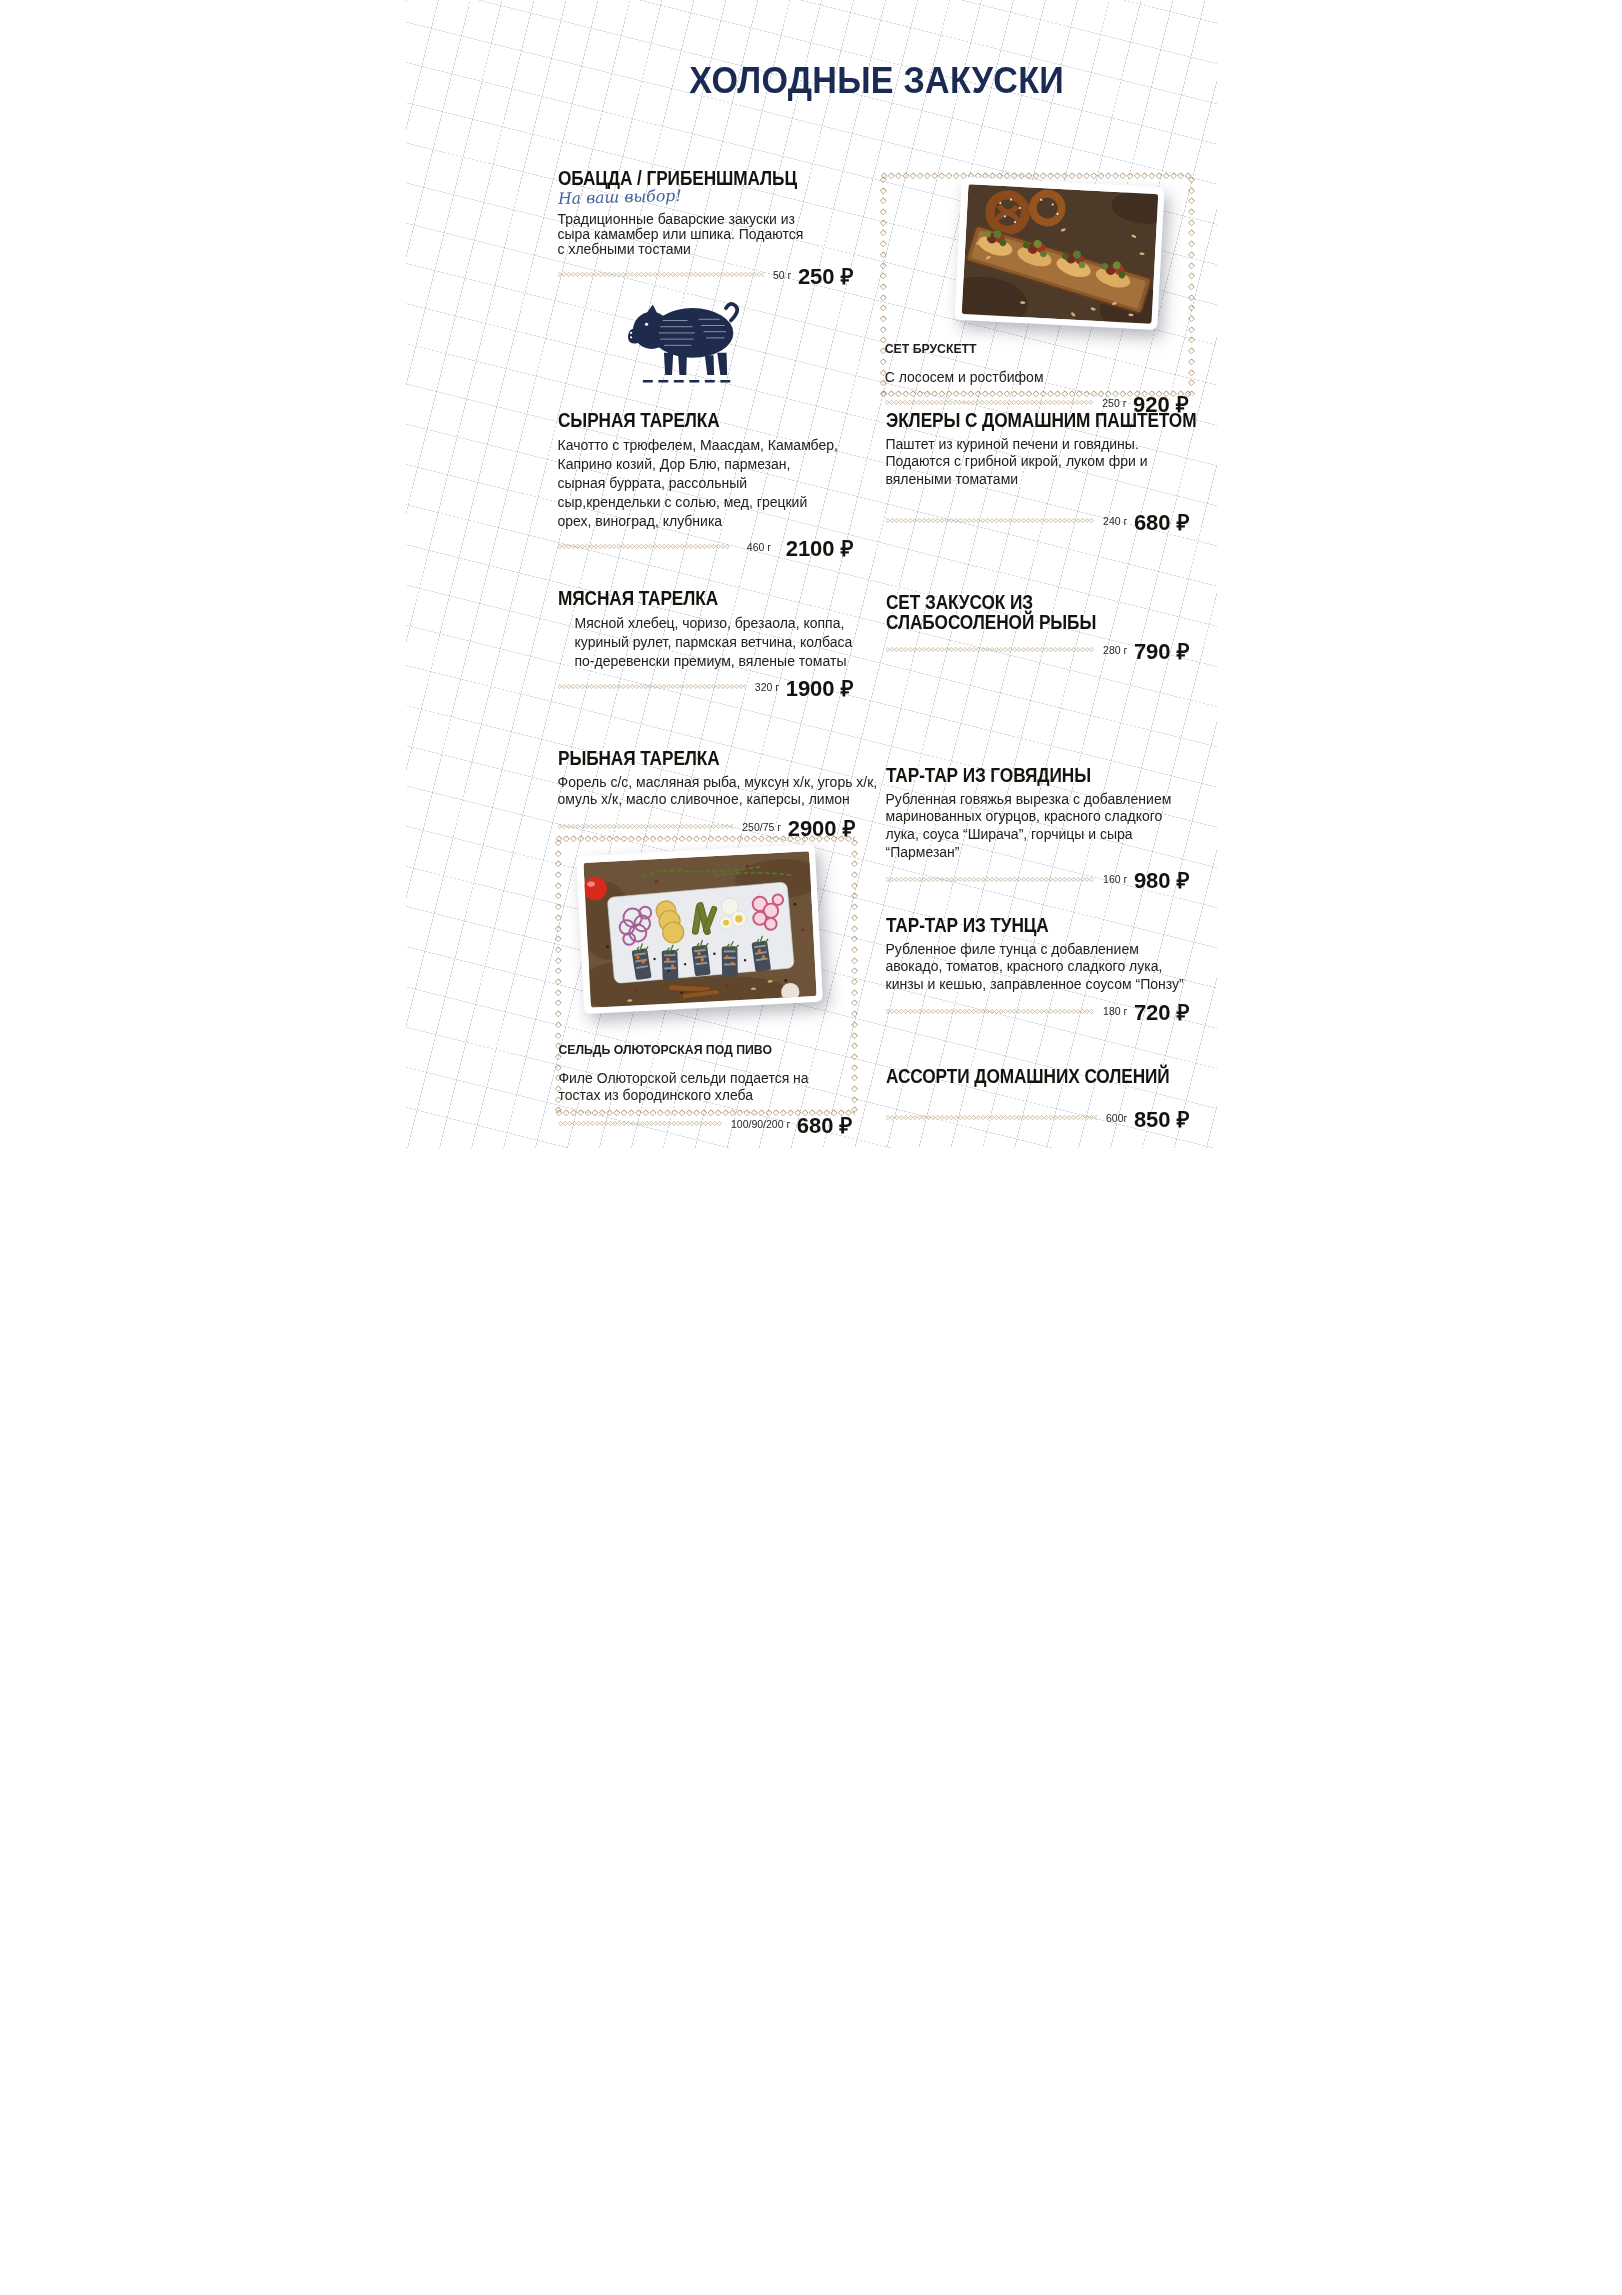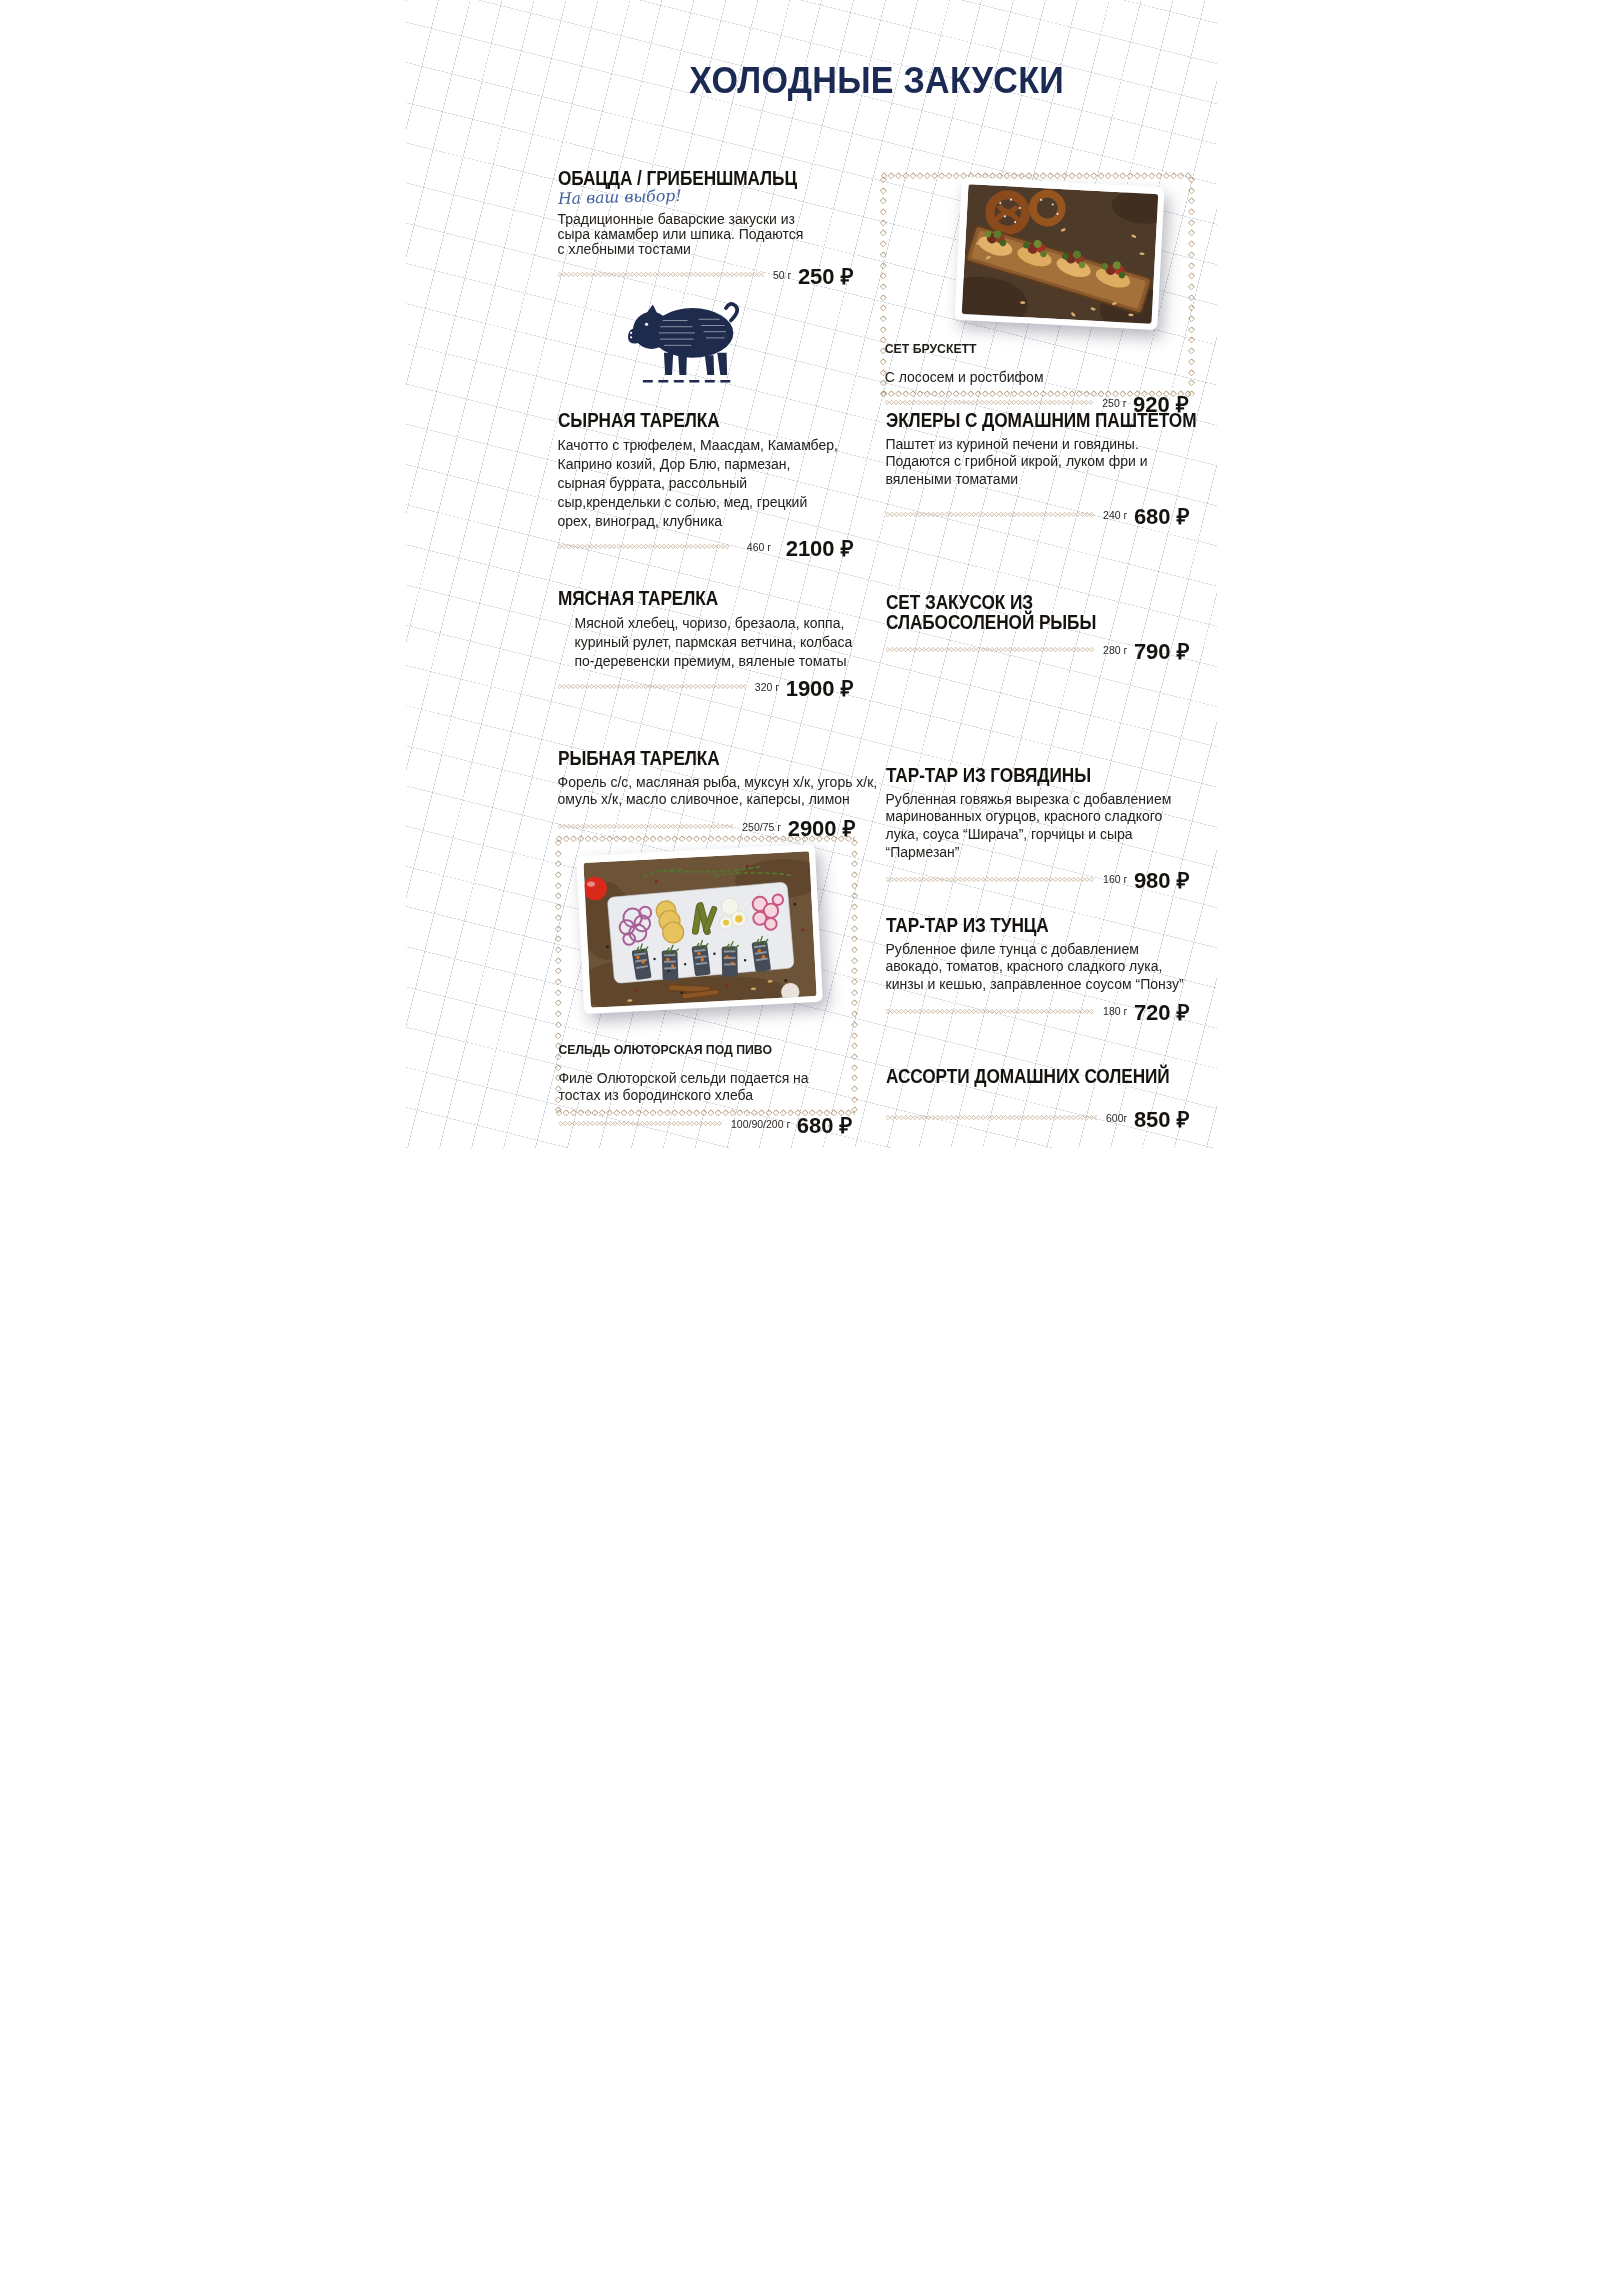--- a/index.html
+++ b/index.html
@@ -362,21 +362,21 @@
         <span class="dline">◇◇◇◇◇◇◇◇◇◇◇◇◇◇◇◇◇◇◇◇◇◇◇◇◇◇◇◇◇◇◇◇◇◇◇◇◇◇◇◇◇◇◇◇◇◇◇◇◇◇◇◇◇◇◇◇◇◇◇◇◇◇◇◇◇◇◇◇◇◇◇◇◇◇◇◇◇◇◇◇◇◇◇◇◇◇◇◇◇◇◇◇◇◇◇◇◇◇◇◇◇◇◇◇◇◇◇◇◇◇◇◇◇◇◇◇◇◇◇◇◇◇◇◇◇◇◇◇◇◇◇◇◇◇◇◇◇◇◇◇</span>
         <span class="wt">250 г</span>
         <span class="pr">920 ₽</span>
       </div>
     </div>
   </div>
 
   <section class="item" style="left:480px;top:411px;width:304px;">
     <h3>ЭКЛЕРЫ С ДОМАШНИМ ПАШТЕТОМ</h3>
     <p class="desc lh27" style="margin-top:5.2px;width:280px;">Паштет из куриной печени и говядины. Подаются с грибной икрой, луком фри и вялеными томатами</p>
-    <div class="pricerow" style="margin-top:11px;">
+    <div class="pricerow" style="margin-top:17px;">
       <span class="dline">◇◇◇◇◇◇◇◇◇◇◇◇◇◇◇◇◇◇◇◇◇◇◇◇◇◇◇◇◇◇◇◇◇◇◇◇◇◇◇◇◇◇◇◇◇◇◇◇◇◇◇◇◇◇◇◇◇◇◇◇◇◇◇◇◇◇◇◇◇◇◇◇◇◇◇◇◇◇◇◇◇◇◇◇◇◇◇◇◇◇◇◇◇◇◇◇◇◇◇◇◇◇◇◇◇◇◇◇◇◇◇◇◇◇◇◇◇◇◇◇◇◇◇◇◇◇◇◇◇◇◇◇◇◇◇◇◇◇◇◇</span>
       <span class="wt">240 г</span>
       <span class="pr">680 ₽</span>
     </div>
   </section>
 
   <section class="item" style="left:480px;top:592px;width:304px;">
     <h3 class="wrap2"><span>СЕТ ЗАКУСОК ИЗ</span><br><span>СЛАБОСОЛЕНОЙ РЫБЫ</span></h3>
     <div class="pricerow" style="margin-top:2.6px;">
       <span class="dline">◇◇◇◇◇◇◇◇◇◇◇◇◇◇◇◇◇◇◇◇◇◇◇◇◇◇◇◇◇◇◇◇◇◇◇◇◇◇◇◇◇◇◇◇◇◇◇◇◇◇◇◇◇◇◇◇◇◇◇◇◇◇◇◇◇◇◇◇◇◇◇◇◇◇◇◇◇◇◇◇◇◇◇◇◇◇◇◇◇◇◇◇◇◇◇◇◇◇◇◇◇◇◇◇◇◇◇◇◇◇◇◇◇◇◇◇◇◇◇◇◇◇◇◇◇◇◇◇◇◇◇◇◇◇◇◇◇◇◇◇</span>

